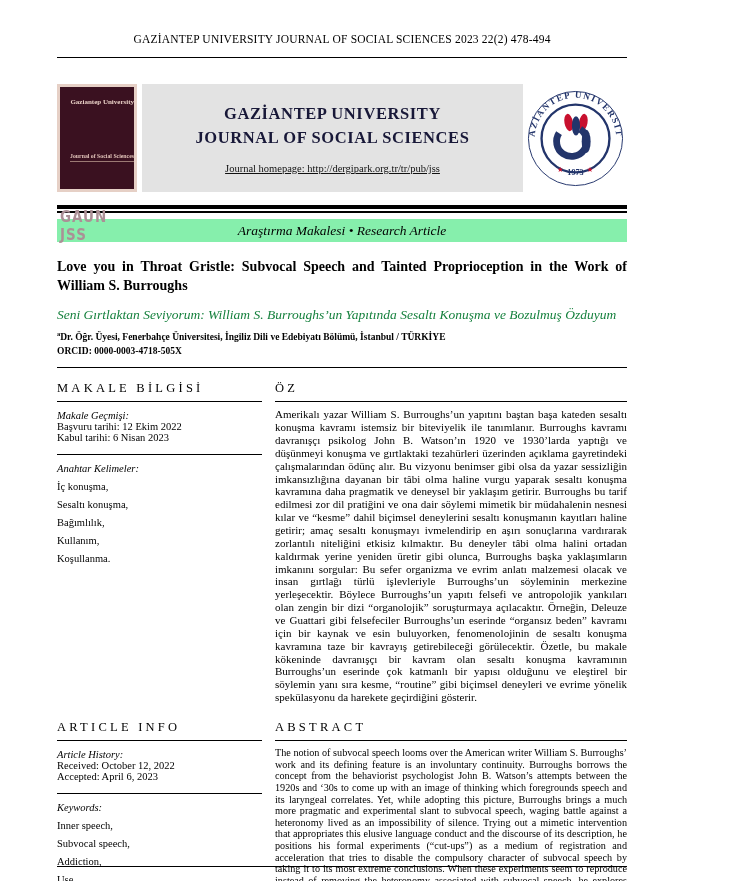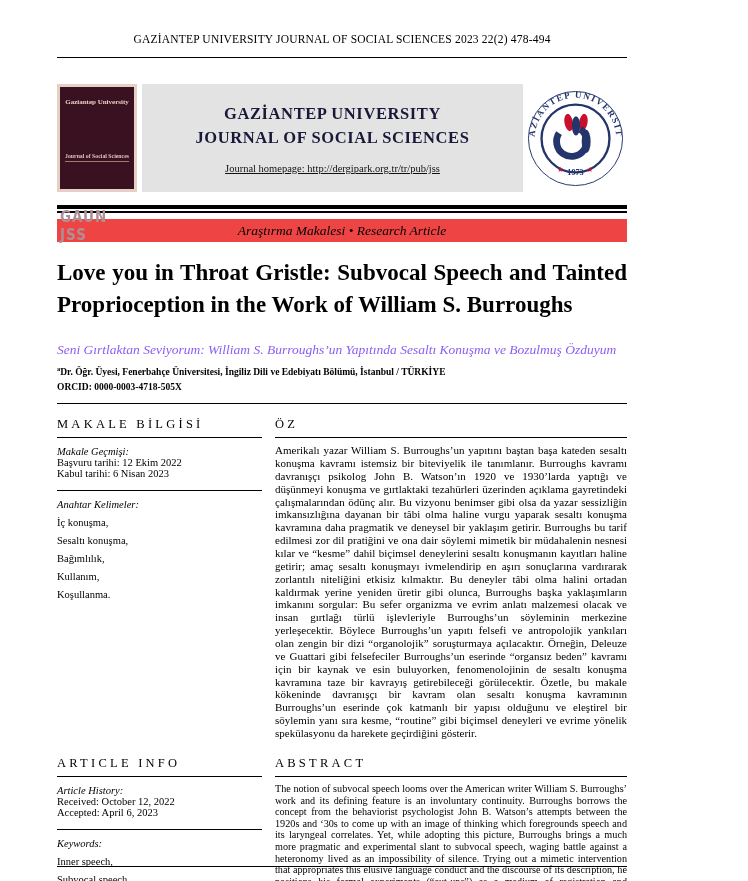--- a/index.html
+++ b/index.html
@@ -10,36 +10,36 @@
   }
   .content{margin:0 57px;}
 
   
   .top-header{padding-top:33px;text-align:center;font-size:11.5px;letter-spacing:.2px;}
   .top-rule{border-bottom:1.5px solid #000;margin-top:12px;}
 
   
   .banner{display:flex;align-items:center;margin-top:26px;height:108px;}
   .cover{width:80px;height:108px;background:#e6d0c6;box-sizing:border-box;padding:3px;flex:0 0 auto;}
-  .cover-inner{width:100%;height:100%;background:#3a1120;display:flex;flex-direction:column;align-items:center;box-sizing:border-box;gap:47px;}
+  .cover-inner{width:100%;height:100%;background:#3a1120;display:flex;flex-direction:column;align-items:flex-end;box-sizing:border-box;gap:47px;}
   .cover-t1{color:#e8cfc5;font-size:7px;font-weight:bold;margin-top:11px;white-space:nowrap;}
   .cover-t2{color:#e0c2b8;font-size:5.8px;font-weight:bold;border-bottom:1px solid #9b7a74;padding-bottom:2px;white-space:nowrap;}
   .cover-wordmark{margin-top:auto;margin-bottom:7px;color:#ab9096;font-size:13.5px;font-weight:bold;letter-spacing:1px;font-family:"DejaVu Sans",sans-serif;transform:scaleY(1.15);}
   .banner-mid{flex:1;background:#e3e3e3;height:108px;margin-left:5px;display:flex;flex-direction:column;justify-content:center;text-align:center;}
   .banner-title{font-size:16.5px;font-weight:bold;color:#181838;letter-spacing:.6px;line-height:1.45;}
   .banner-homepage{font-size:10.5px;margin-top:13px;color:#111;text-decoration:underline;}
   .banner-logo{flex:0 0 auto;width:104px;display:flex;justify-content:center;align-items:center;}
 
   
   .double-rule{margin-top:13px;height:2px;border-top:4px solid #000;border-bottom:2px solid #000;}
-  .type-bar{margin-top:6px;background:#ef4444;height:23px;line-height:23px;text-align:center;font-style:italic;font-size:13.5px;}
+  .type-bar{margin-top:6px;background:#86efac;height:23px;line-height:23px;text-align:center;font-style:italic;font-size:13.5px;}
 
   
-  .article-title{margin-top:15px;font-size:23px;font-weight:bold;text-align:justify;line-height:1.38;}
-  .article-title-tr{margin-top:22px;font-size:13.5px;font-style:italic;color:#8b5cf6;}
+  .article-title{margin-top:15px;font-size:14px;font-weight:bold;text-align:justify;line-height:1.38;}
+  .article-title-tr{margin-top:11px;font-size:13.5px;font-style:italic;color:#15803d;}
   .author-line{margin-top:13px;font-size:14.5px;}
   .author-line sup{font-size:9px;}
   .affiliation{margin-top:6px;font-size:9.5px;font-weight:bold;line-height:1.5;}
   .affiliation sup{font-size:6.5px;}
   .thin-rule{border-bottom:1.5px solid #000;margin-top:9px;}
 
   
   .cols{display:flex;margin-top:13px;}
   .col-left{flex:0 0 205px;}
   .col-right{flex:1;margin-left:13px;}

